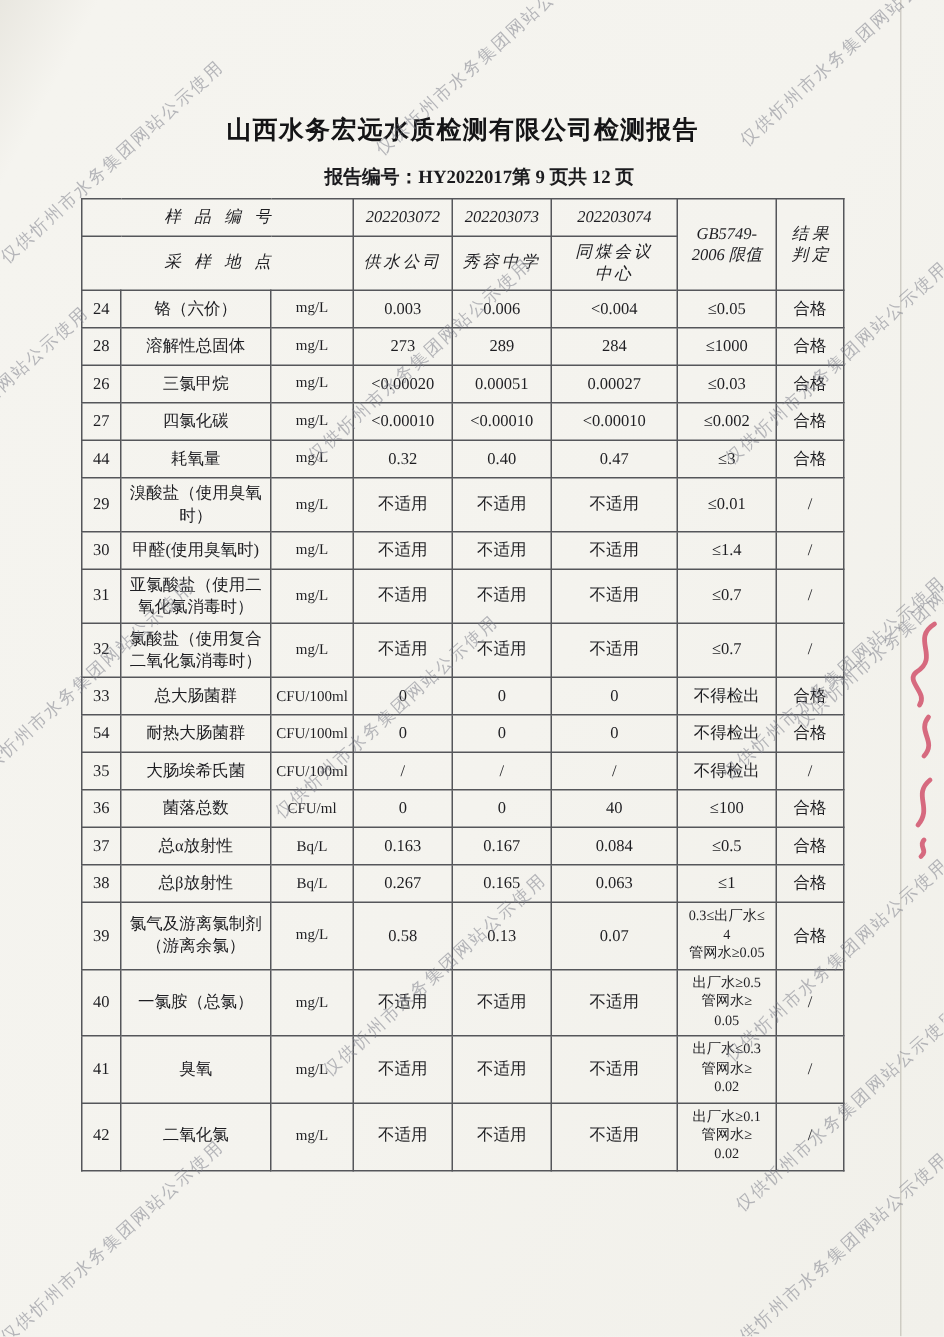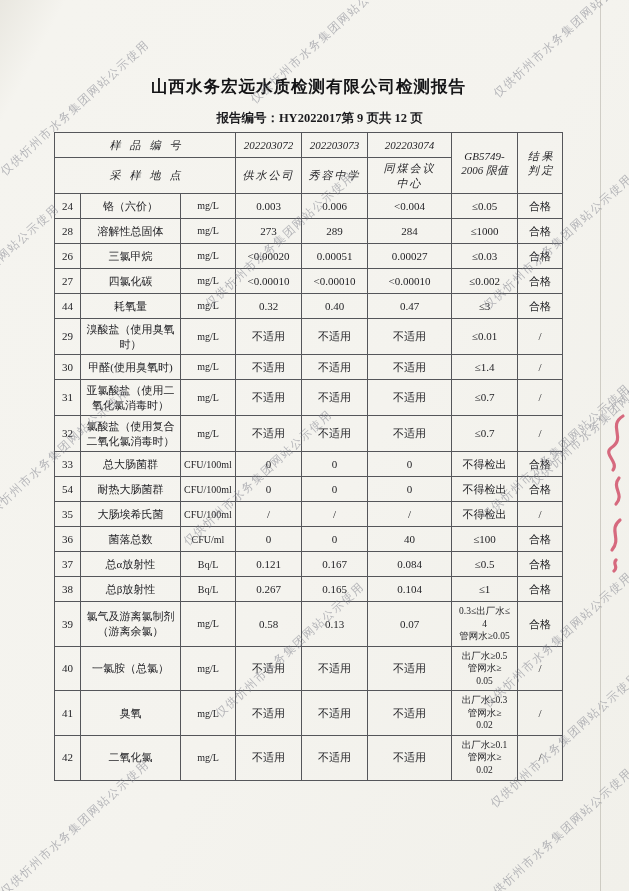--- a/index.html
+++ b/index.html
@@ -251,33 +251,33 @@
     <td class="c-v1">0</td>
     <td class="c-v2">0</td>
     <td class="c-v3">40</td>
     <td class="c-limit">≤100</td>
     <td class="c-verdict">合格</td>
   </tr>
         <tr>
     <td class="c-no">37</td>
     <td class="c-name">总α放射性</td>
     <td class="c-unit">Bq/L</td>
-    <td class="c-v1">0.121</td>
+    <td class="c-v1">0.163</td>
     <td class="c-v2">0.167</td>
     <td class="c-v3">0.084</td>
     <td class="c-limit">≤0.5</td>
     <td class="c-verdict">合格</td>
   </tr>
         <tr>
     <td class="c-no">38</td>
     <td class="c-name">总β放射性</td>
     <td class="c-unit">Bq/L</td>
     <td class="c-v1">0.267</td>
     <td class="c-v2">0.165</td>
-    <td class="c-v3">0.104</td>
+    <td class="c-v3">0.063</td>
     <td class="c-limit">≤1</td>
     <td class="c-verdict">合格</td>
   </tr>
         <tr>
     <td class="c-no">39</td>
     <td class="c-name">氯气及游离氯制剂（游离余氯）</td>
     <td class="c-unit">mg/L</td>
     <td class="c-v1">0.58</td>
     <td class="c-v2">0.13</td>
     <td class="c-v3">0.07</td>

